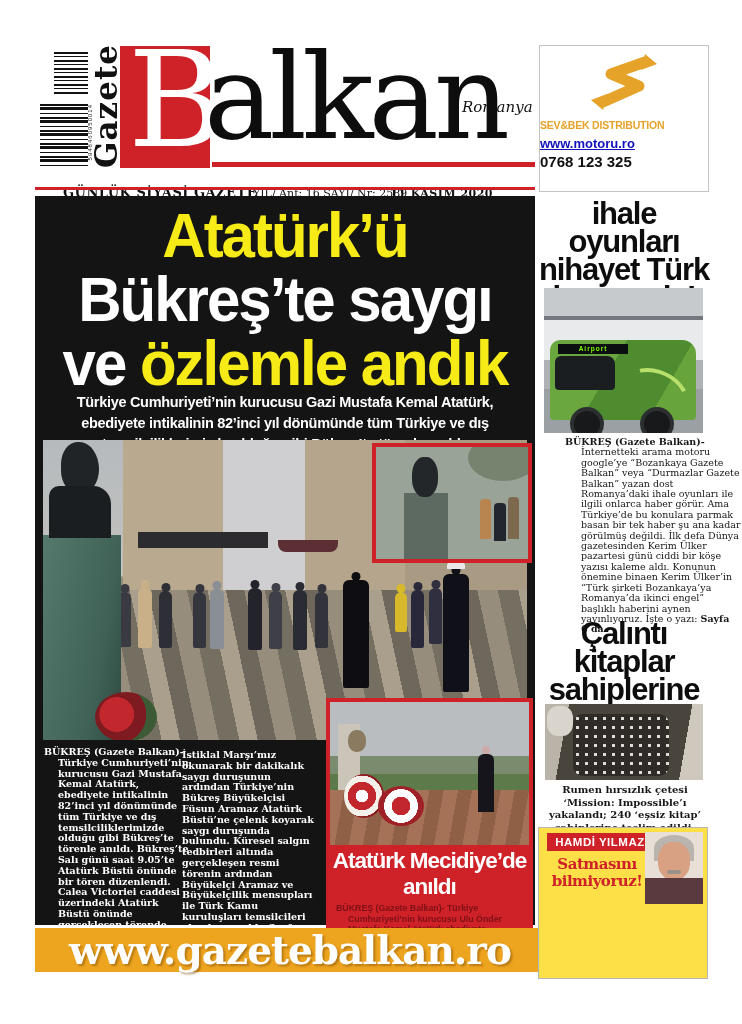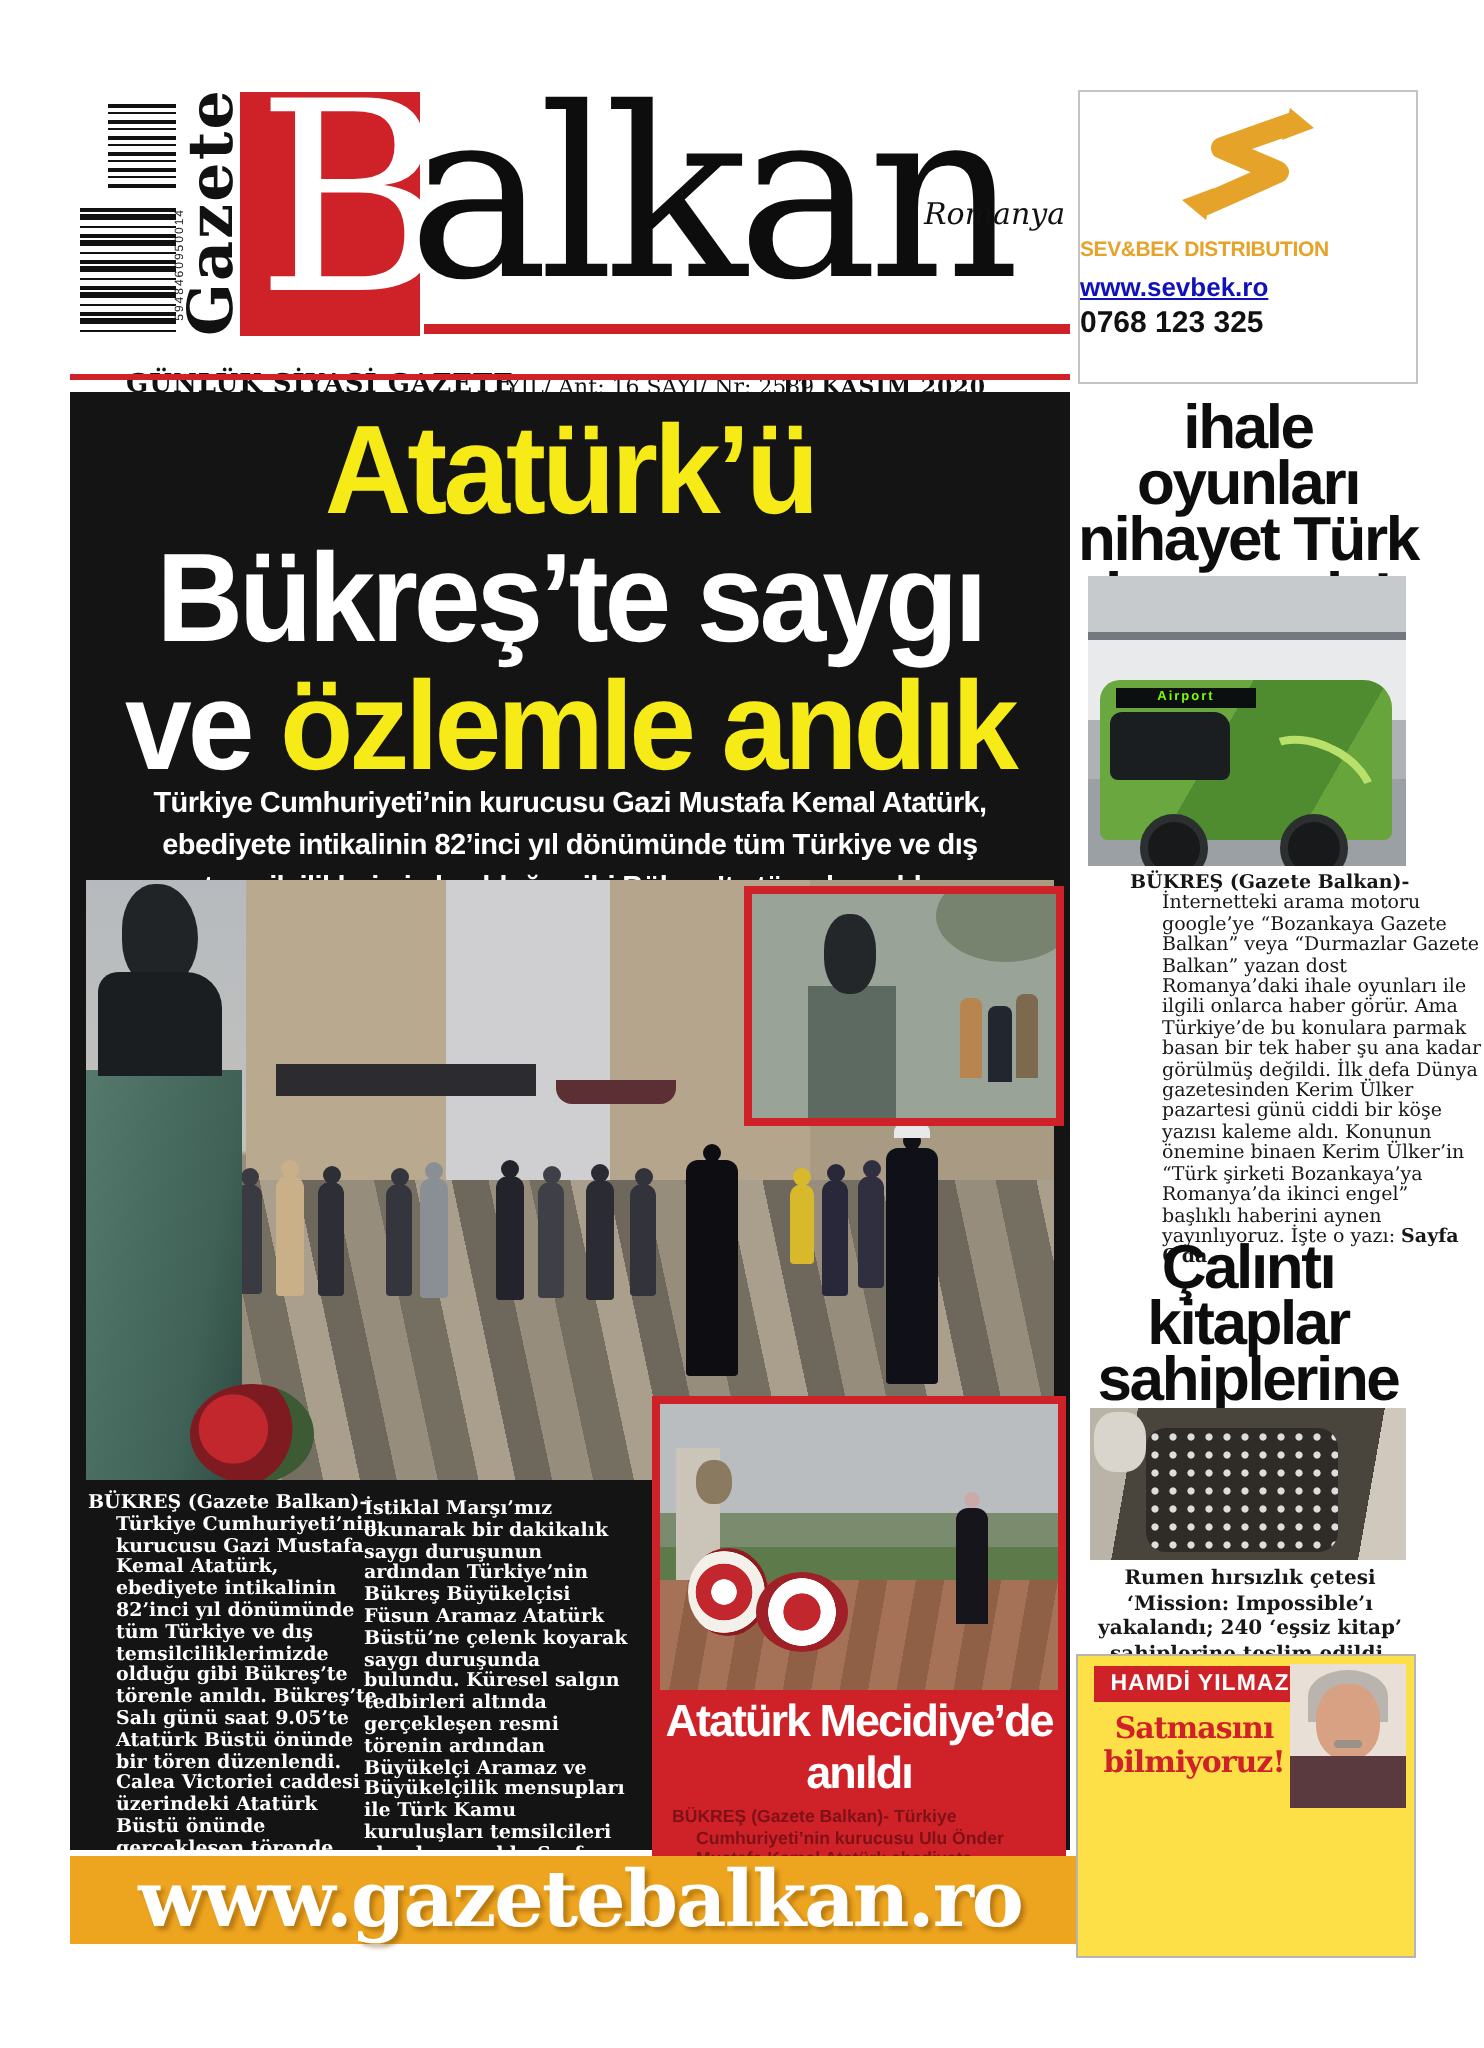--- a/index.html
+++ b/index.html
@@ -145,21 +145,21 @@
   <svg class="sevbek-logo" width="74" height="66" viewBox="0 0 74 66">
     <g fill="none" stroke="#e5a32a" stroke-width="11" stroke-linecap="round" stroke-linejoin="round">
       <path d="M58 10 L24 22 L52 34 L16 50"></path>
     </g>
     <g fill="#e5a32a">
       <polygon points="58,2 70,12 54,18"></polygon>
       <polygon points="16,58 4,48 20,42"></polygon>
     </g>
   </svg>
   <div class="sevbek-name">SEV&amp;BEK DISTRIBUTION</div>
-  <div class="sevbek-web">www.sevbek.ro</div>
+  <div class="sevbek-web">www.motoru.ro</div>
   <div class="sevbek-phone">0768 123 325</div>
 </div>
 
 <div class="abs leadbox">
   <div class="hl-wrap">
     <div class="hl yellow">Atatürk’ü</div>
     <div class="hl white">Bükreş’te saygı</div>
     <div class="hl white"><span>ve </span><span class="yellow">özlemle andık</span></div>
   </div>
   <div class="subhead">Türkiye Cumhuriyeti’nin kurucusu Gazi Mustafa Kemal Atatürk, ebediyete intikalinin 82’inci yıl dönümünde tüm Türkiye ve dış temsilciliklerimizde olduğu gibi Bükreş’te törenle anıldı.</div>

